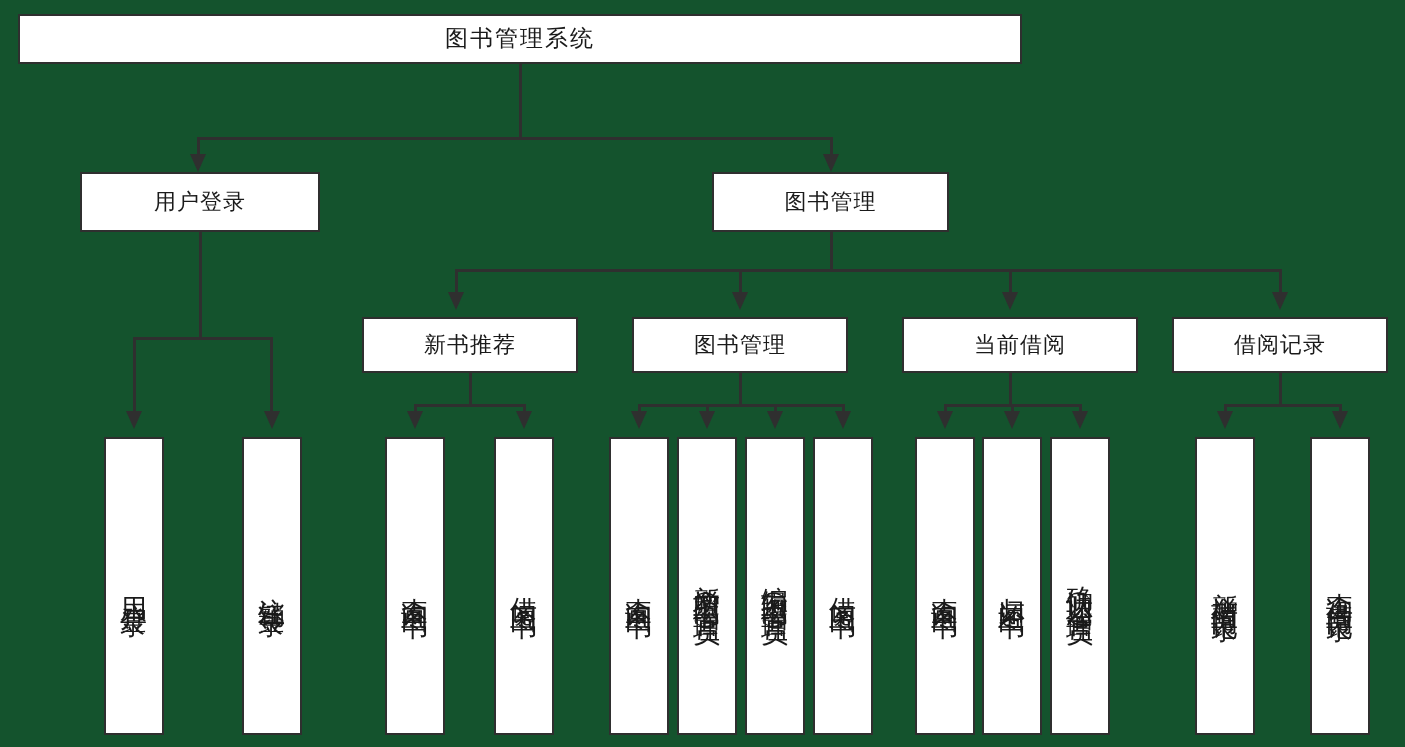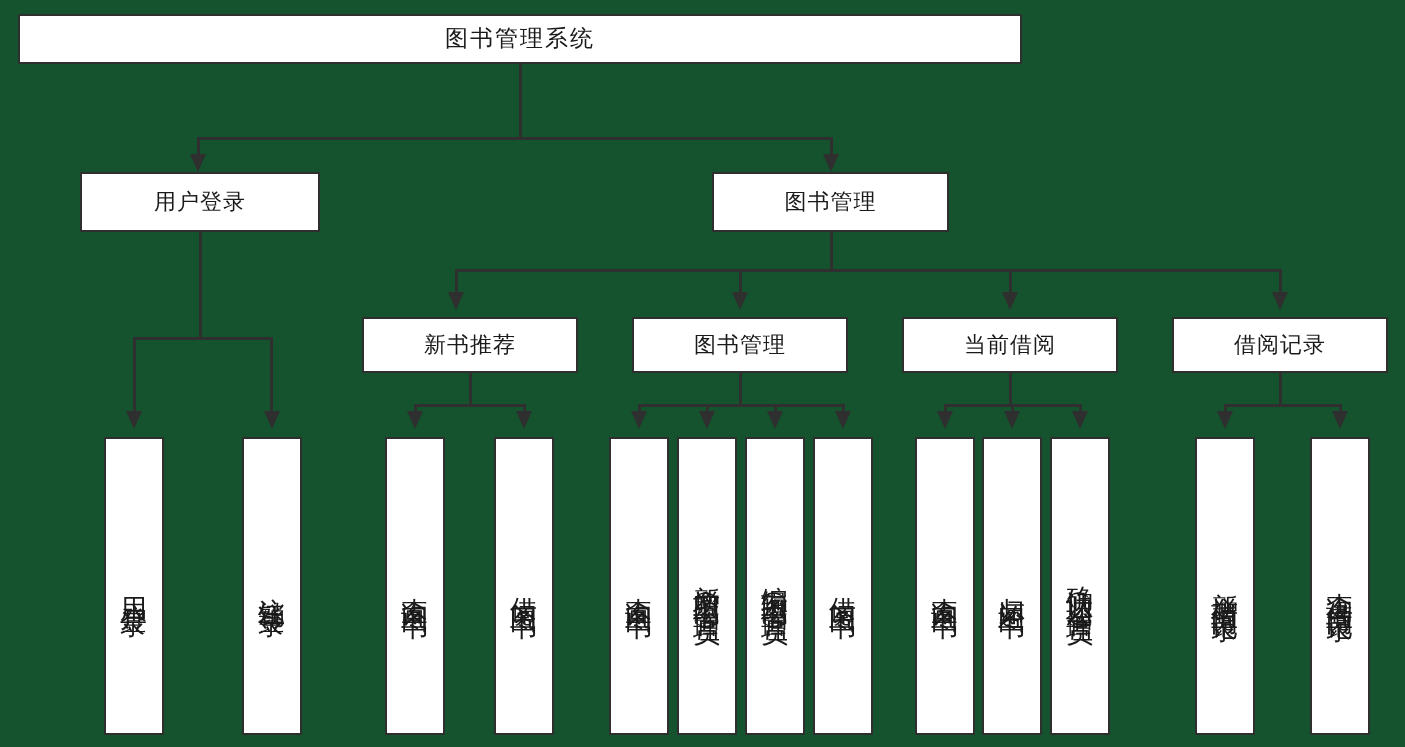--- a/index.html
+++ b/index.html
@@ -118,21 +118,21 @@
   <div class="arrow" style="left:732px;top:292px;"></div>
   <div class="arrow" style="left:1002px;top:292px;"></div>
   <div class="arrow" style="left:1272px;top:292px;"></div>
 
   <div class="node h-node" style="left:362px;top:317px;width:216px;height:56px;">
     <span class="txt">新书推荐</span>
   </div>
   <div class="node h-node" style="left:632px;top:317px;width:216px;height:56px;">
     <span class="txt">图书管理</span>
   </div>
-  <div class="node h-node" style="left:902px;top:317px;width:216px;height:56px;">
+  <div class="node h-node" style="left:902px;top:317px;width:236px;height:56px;">
     <span class="txt">当前借阅</span>
   </div>
   <div class="node h-node" style="left:1172px;top:317px;width:216px;height:56px;align-items:center;">
     <span class="txt">借阅记录</span>
   </div>
 
   <div class="ln v" style="left:469px;top:373px;height:33px;"></div>
   <div class="ln h" style="left:415px;top:404px;width:110px;"></div>
   <div class="ln v" style="left:414px;top:404px;height:11px;"></div>
   <div class="ln v" style="left:523px;top:404px;height:11px;"></div>

